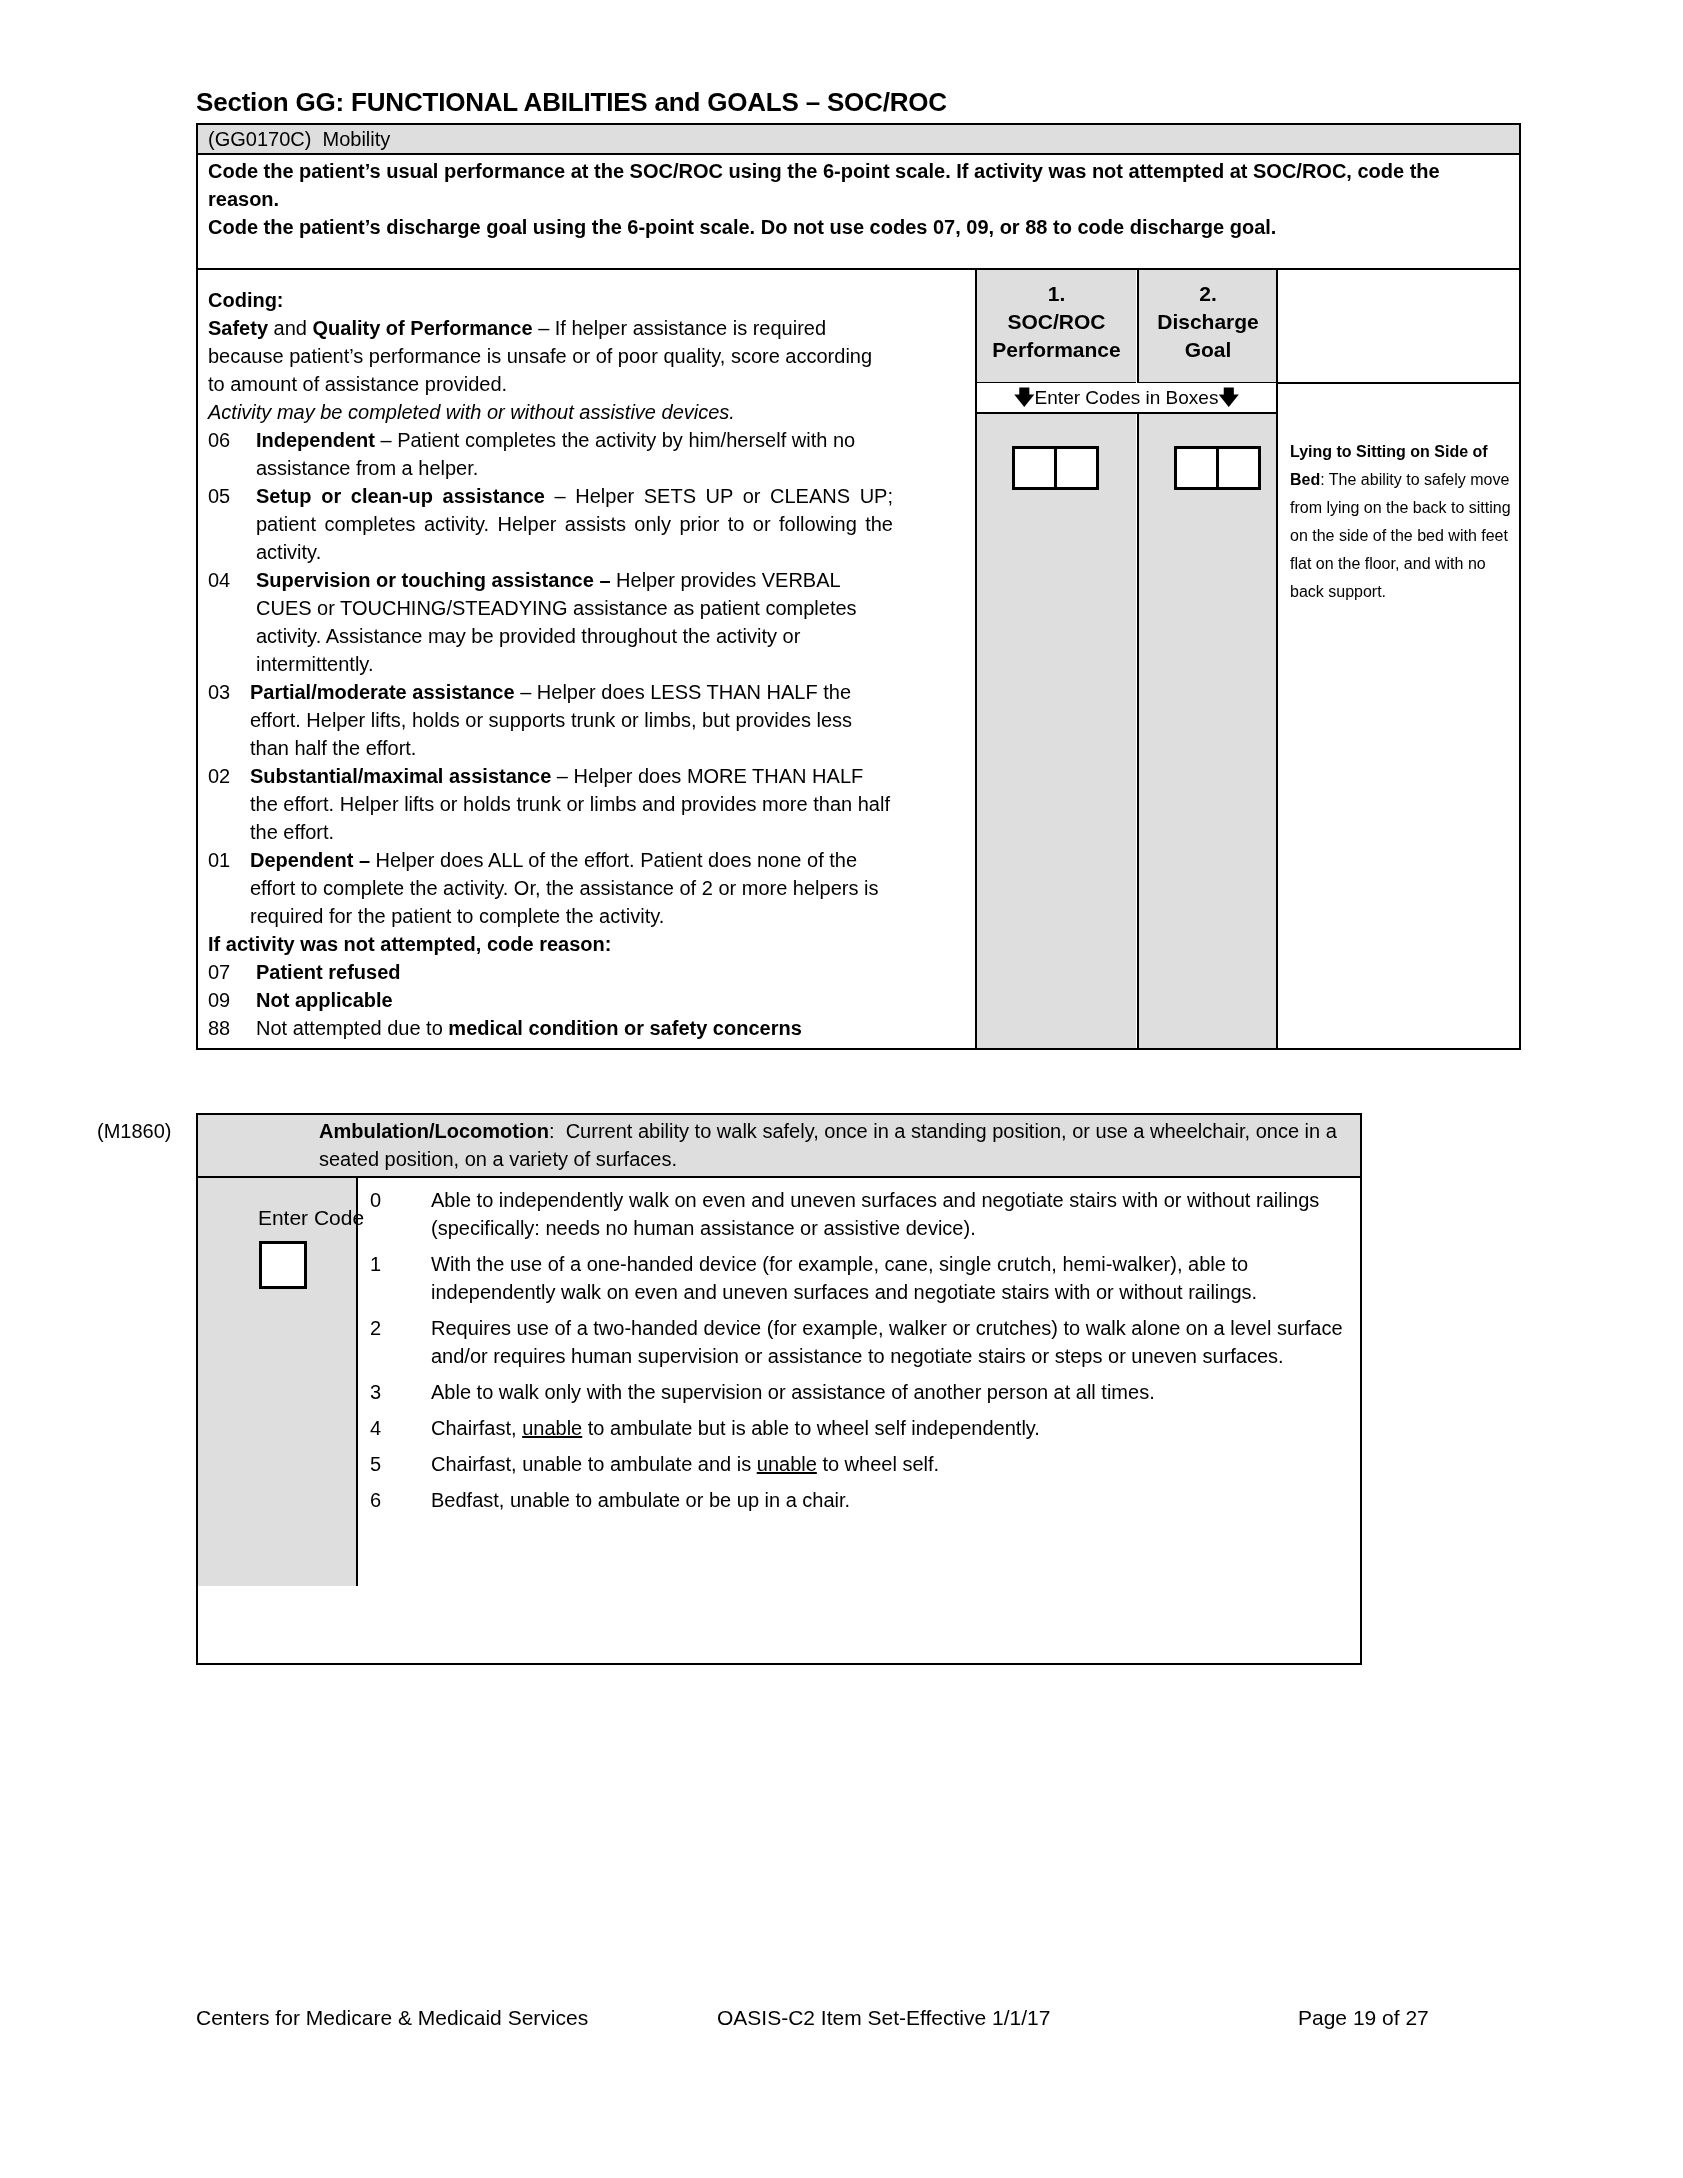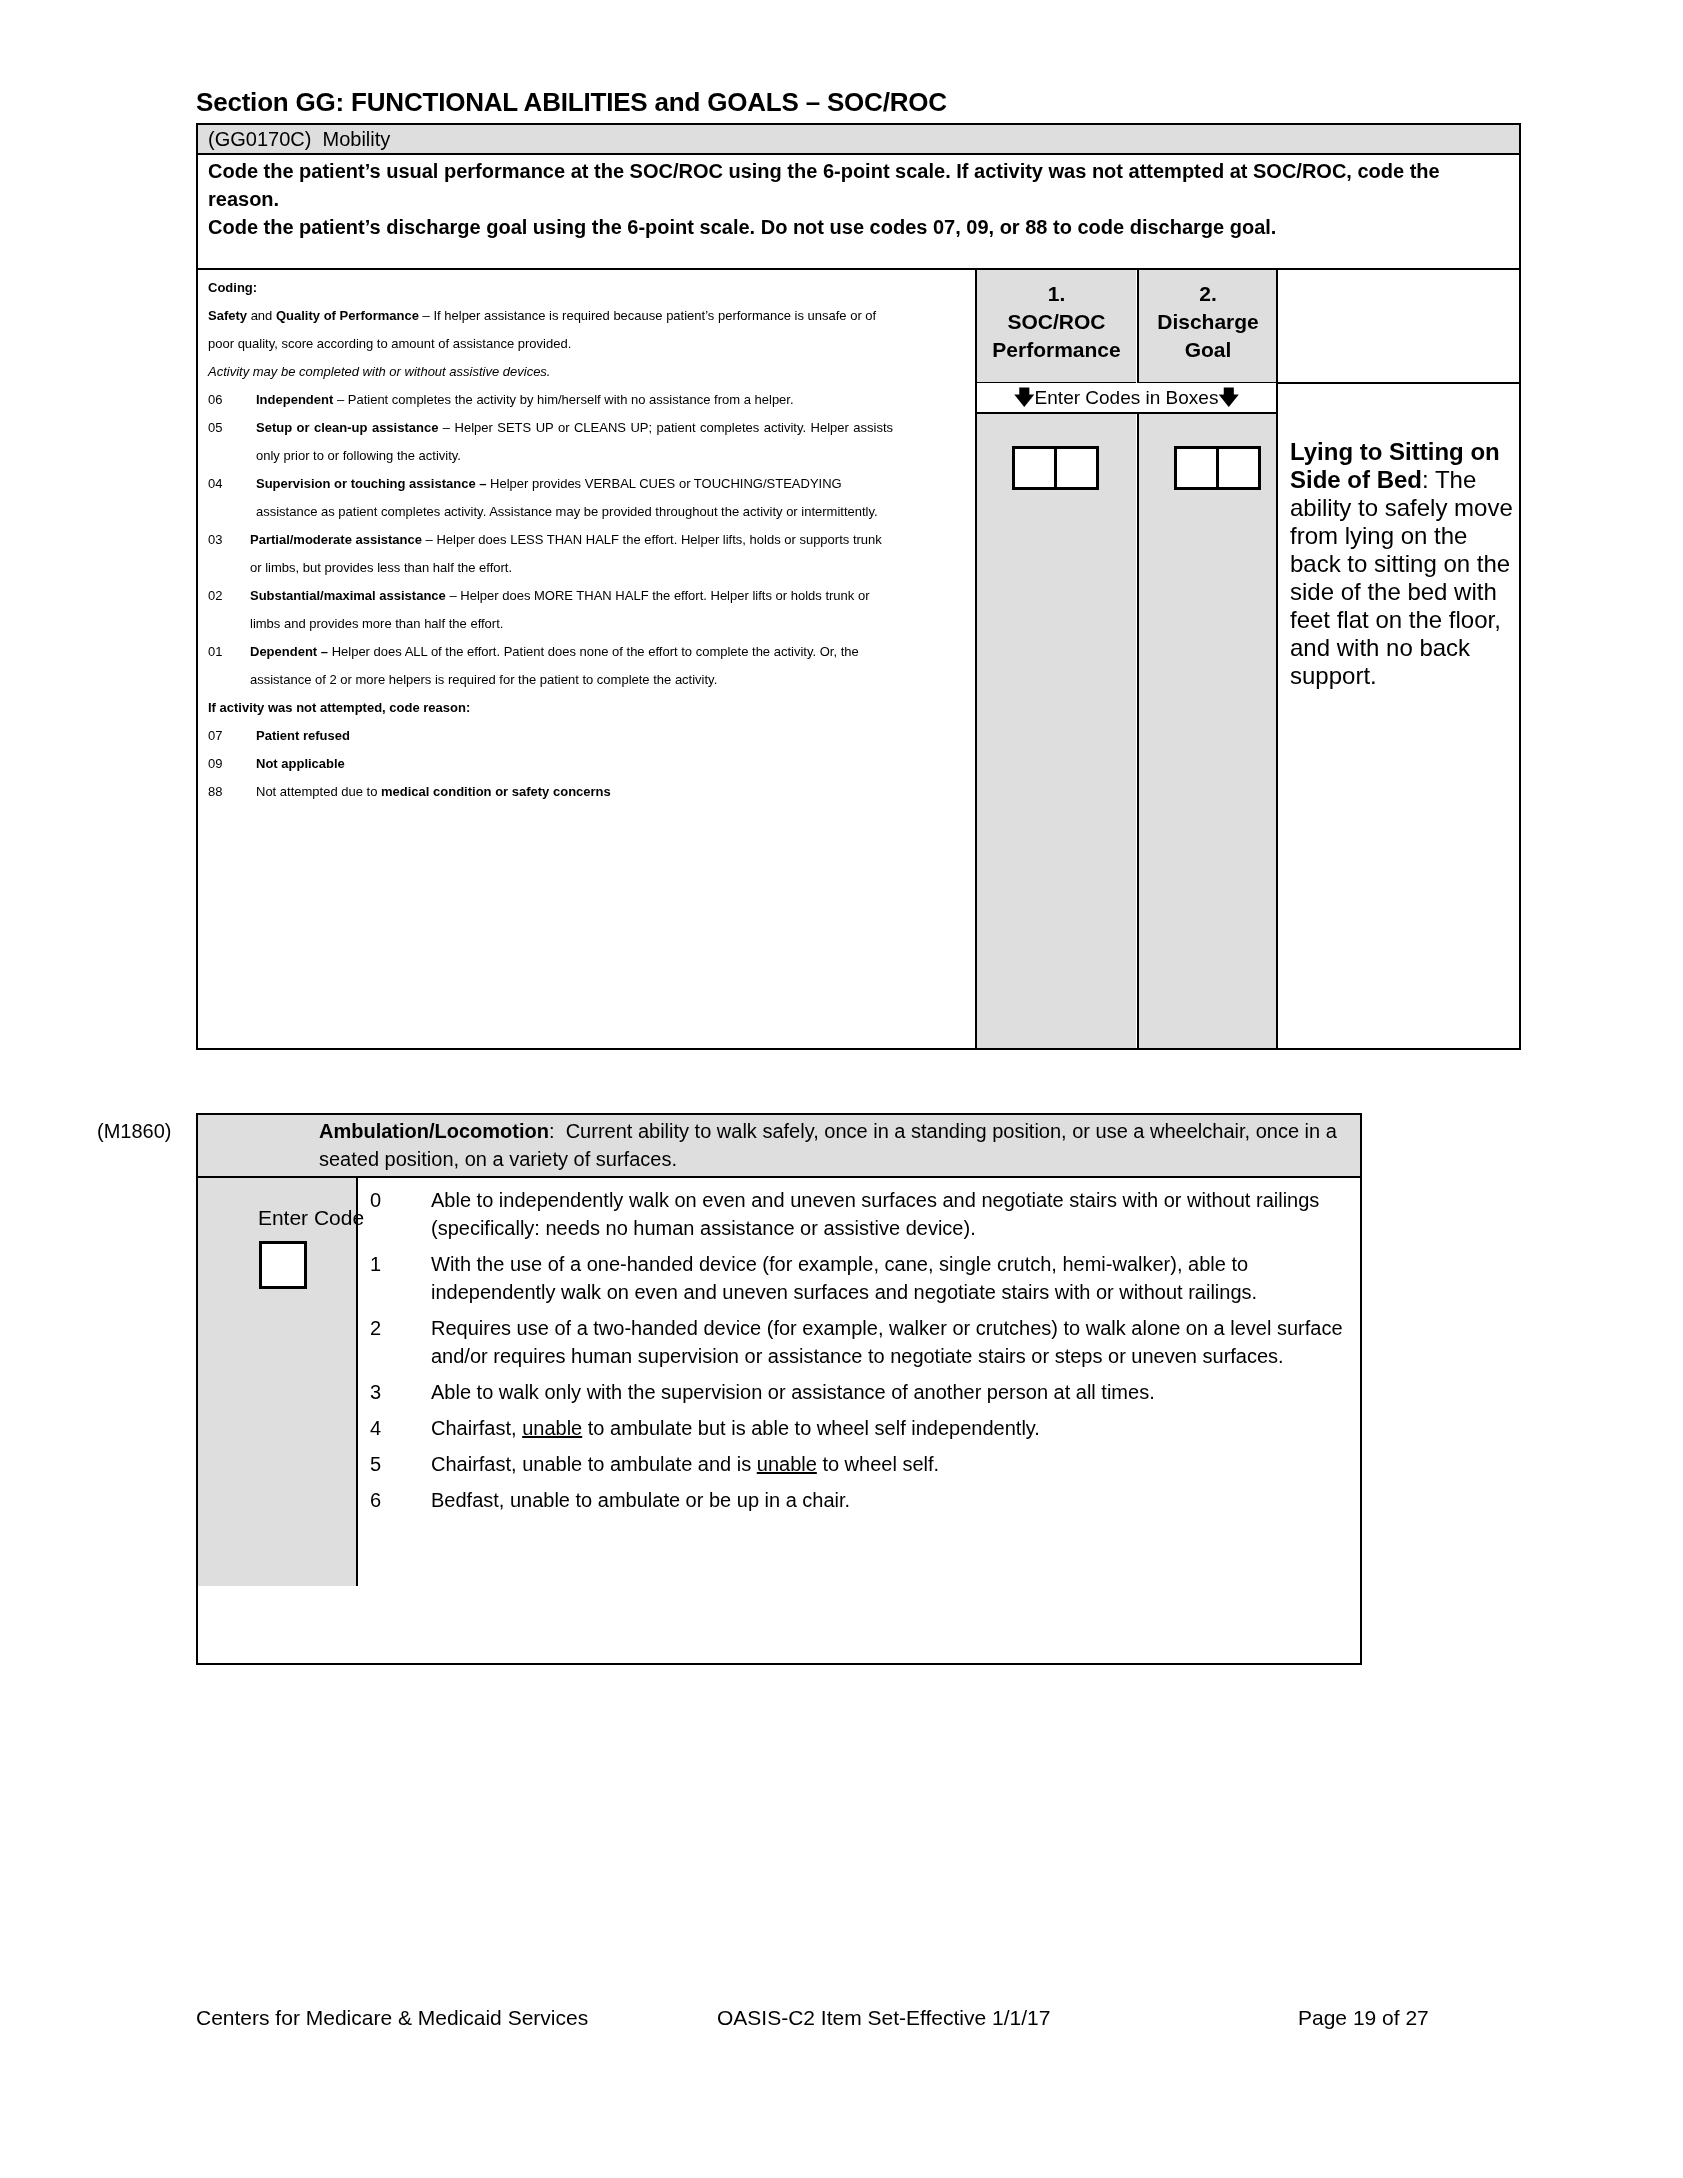--- a/index.html
+++ b/index.html
@@ -4,40 +4,40 @@
 <style>
   html, body { margin:0; padding:0; background:#ffffff; }
   body { width:1683px; height:2178px; position:relative; font-family:"Liberation Sans", sans-serif; color:#000; overflow:hidden; }
   .abs { position:absolute; }
   .title { left:196px; top:87px; font-size:26px; font-weight:bold; letter-spacing:-0.2px; }
 
   
   .t1 { left:196px; top:123px; width:1325px; height:927px; border:2px solid #000; box-sizing:border-box; }
   .t1-head { left:0; top:0; width:1321px; height:30px; background:#dedede; border-bottom:2px solid #000; box-sizing:border-box; font-size:20px; padding:2px 10px; line-height:25px; }
   .t1-instr { left:0; top:30px; width:1321px; height:115px; border-bottom:2px solid #000; box-sizing:border-box; padding:2px 10px; font-size:20px; font-weight:bold; line-height:28px; }
-  .t1-left { left:0; top:145px; width:705px; height:778px; padding:4px 10px; box-sizing:border-box; font-size:13px; line-height:28px; }
+  .t1-left { left:0; top:145px; width:705px; height:778px; padding:16px 10px; box-sizing:border-box; font-size:20px; line-height:28px; }
   .t1-left .b { font-weight:bold; }
   .t1-left .i { font-style:italic; }
   .code-row { display:flex; }
   .code-row .num { width:48px; flex:none; }
   .code-row .txt { flex:1; }
   .code-row.tight .num { width:42px; }
   .justify { text-align:justify; }
 
   .col1 { left:777px; top:145px; width:161px; height:778px; background:#dedede; border-left:2px solid #000; box-sizing:border-box; }
   .col2 { left:939px; top:145px; width:140px; height:778px; background:#dedede; border-left:2px solid #000; box-sizing:border-box; }
   .col3 { left:1078px; top:145px; width:243px; height:778px; border-left:2px solid #000; box-sizing:border-box; background:#fff; }
   .colhead { position:absolute; left:0; top:0; width:100%; height:114px; border-bottom:2px solid #000; box-sizing:border-box; text-align:center; font-size:21px; font-weight:bold; line-height:28px; padding-top:10px; }
   .colhead .n { display:block; }
   .enter-row { left:777px; top:258px; width:301px; height:31px; background:#fff; border-left:2px solid #000; border-bottom:2px solid #000; box-sizing:border-box; font-size:19px; text-align:center; line-height:28px; }
   .enter-row .arrow { font-weight:bold; font-size:20px; }
   .dbl-box { position:absolute; width:87px; height:44px; border:3px solid #000; box-sizing:border-box; background:#fff; display:flex; }
   .dbl-box .cell { flex:1; height:100%; }
   .dbl-box .cell + .cell { border-left:3px solid #000; }
-  .desc { position:absolute; left:12px; top:168px; width:223px; font-size:24px; line-height:28px; }
+  .desc { position:absolute; left:12px; top:168px; width:223px; font-size:16px; line-height:28px; }
   .desc .b { font-weight:bold; }
 
   
   .t2 { left:196px; top:1113px; width:1166px; height:552px; border:2px solid #000; box-sizing:border-box; }
   .t2-head { left:0; top:0; width:1162px; height:63px; background:#dedede; border-bottom:2px solid #000; box-sizing:border-box; font-size:20px; line-height:28px; padding:2px 10px; }
   .t2-head .id { display:inline-block; width:111px; }
   .t2-head .b { font-weight:bold; }
   .t2-head .wrap { padding-left:111px; text-indent:-111px; }
   .t2-left { left:0; top:63px; width:160px; height:408px; background:#dedede; border-right:2px solid #000; box-sizing:border-box; text-align:center; font-size:21px; }
   .t2-left .lbl { position:absolute; left:0; width:100%; top:28px;margin-left:34px; }

